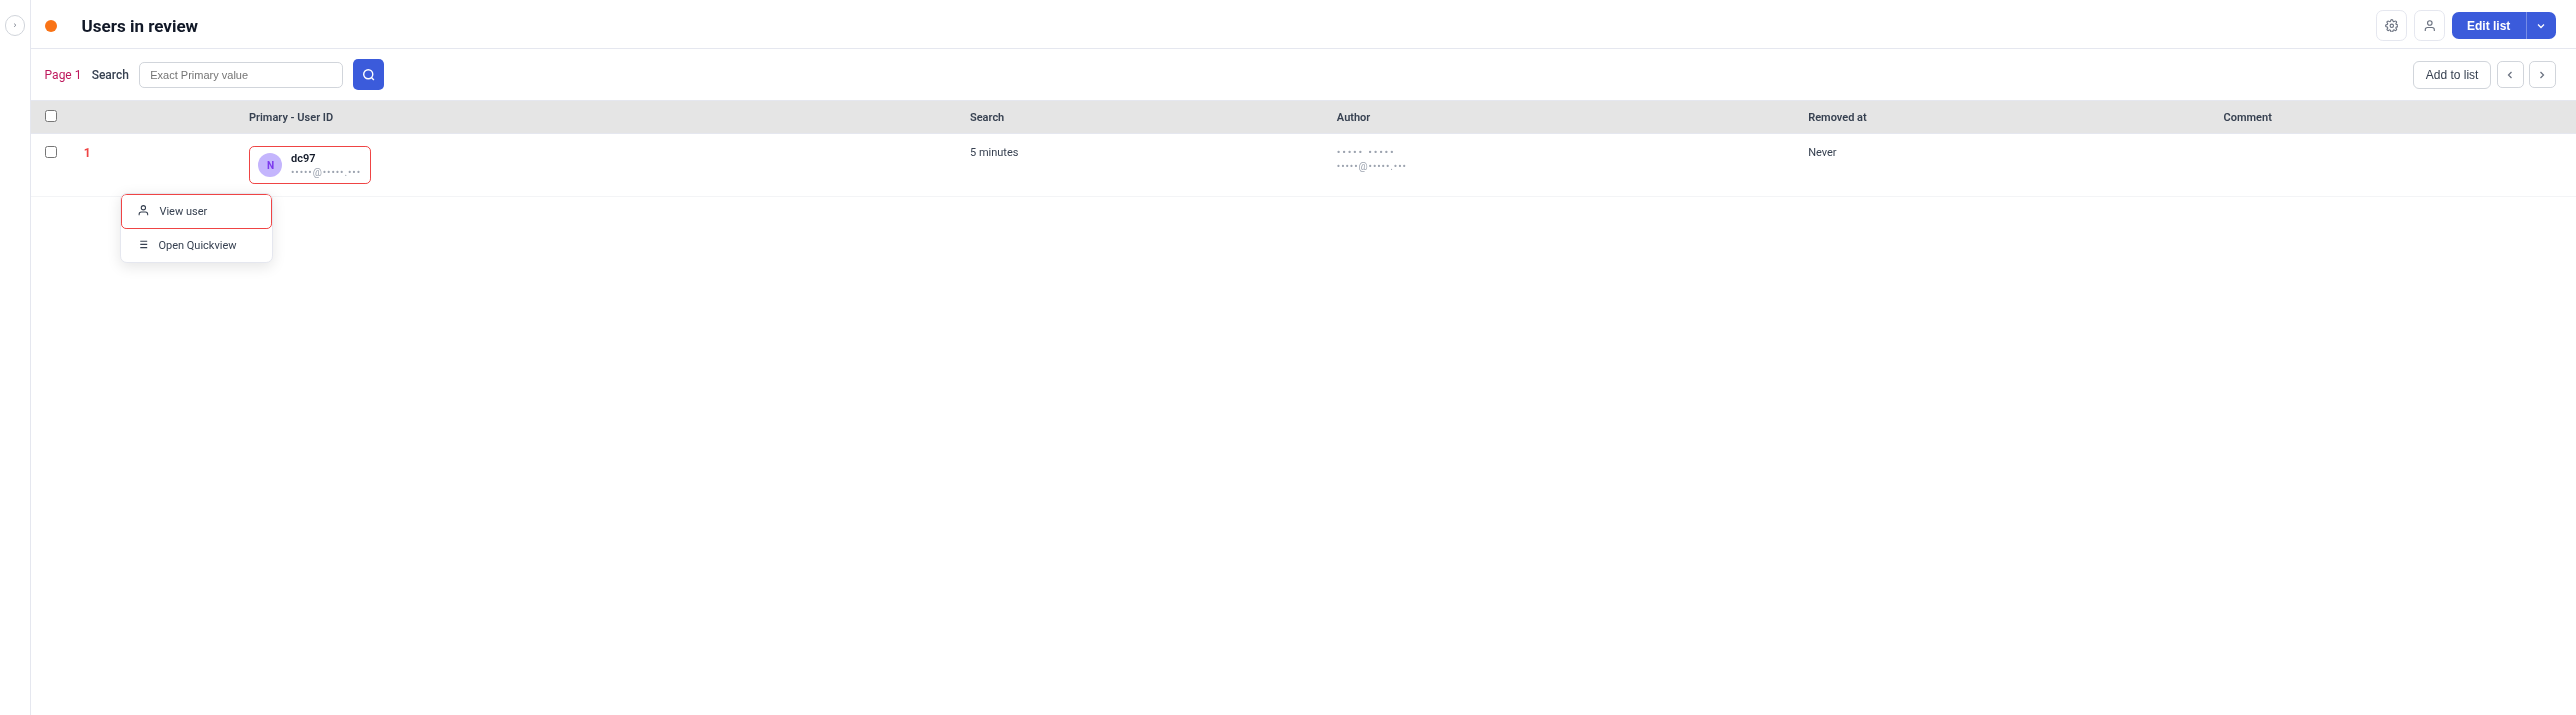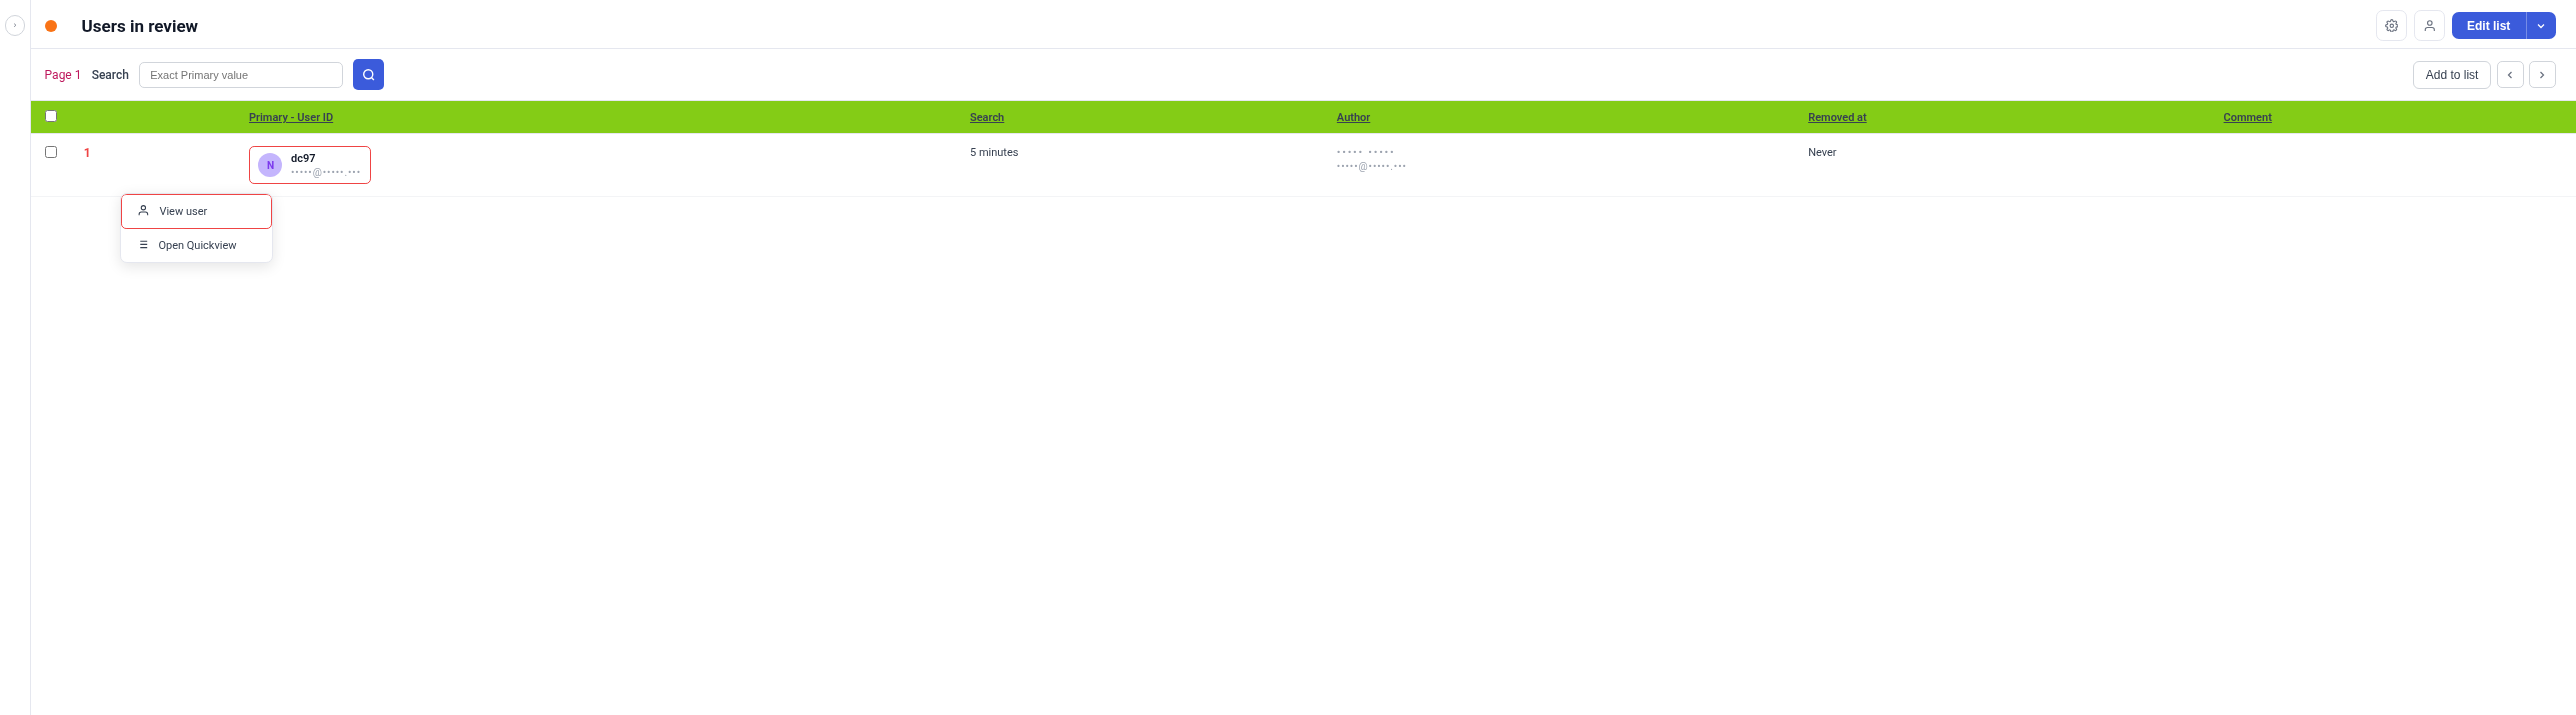--- a/index.html
+++ b/index.html
@@ -220,22 +220,21 @@
     }
     thead tr {
       border-bottom: 0.9px solid #e5e7ef;
     }
     thead th {
       padding: 8.5px 13.6px;
       font-size: 11px;
       font-weight: 600;
       color: #374151;
       text-align: left;
-      background: #84cc16;
-      text-decoration: underline;
+      background: #e5e5e5;
     }
     tbody tr {
       border-bottom: 0.9px solid #f3f4f6;
     }
     tbody td {
       padding: 12px 13.6px;
       font-size: 11px;
       color: #374151;
       vertical-align: top;
     }

